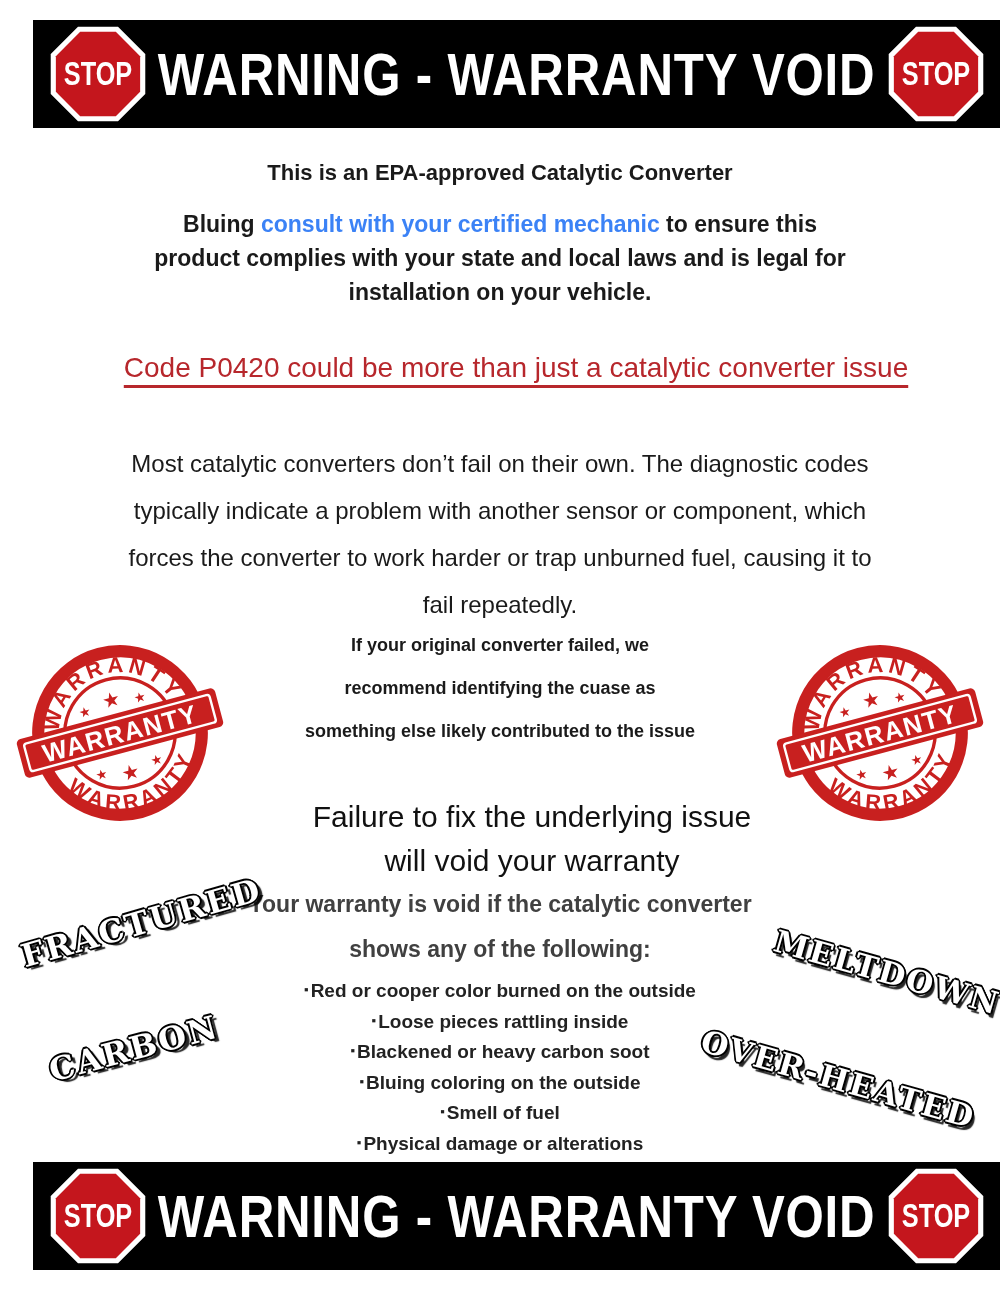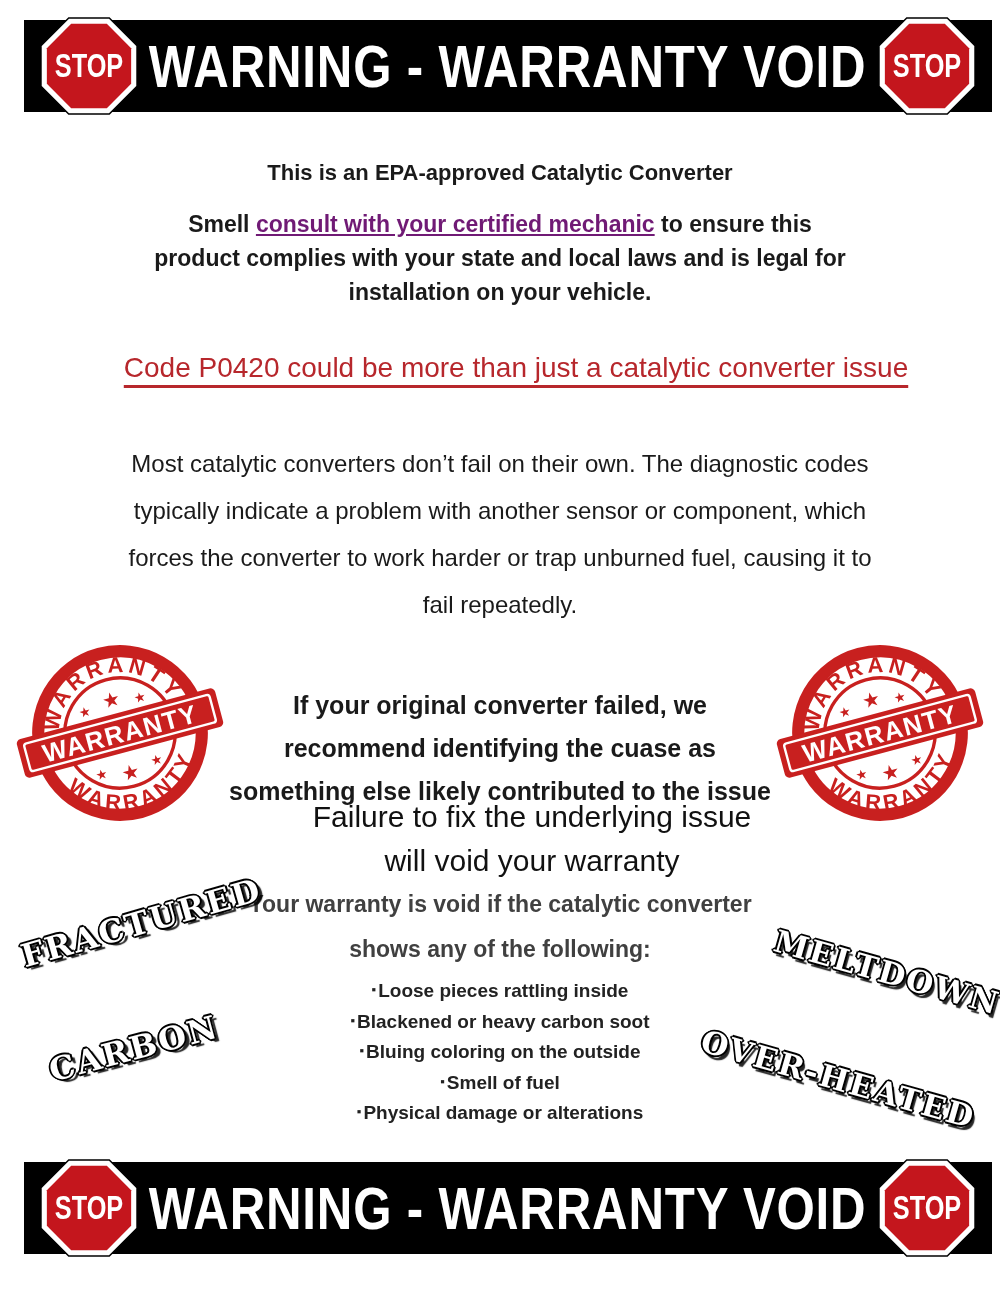--- a/index.html
+++ b/index.html
@@ -9,23 +9,23 @@
     height: 1300px;
     background: #ffffff;
     overflow: hidden;
     font-family: "Liberation Sans", sans-serif;
     color: #1a1a1a;
   }
 
   
   .banner {
     position: absolute;
-    left: 24px;
+    left: 33px;
     width: 968px;
-    height: 92px;
+    height: 108px;
     background: #000000;
     display: flex;
     align-items: center;
     justify-content: center;
   }
   .banner-top { top: 20px; }
   .banner-bottom { top: 1162px; }
   .banner-title {
     color: #ffffff;
     font-weight: bold;
@@ -50,36 +50,36 @@
     font-size: 34px;
     fill: #ffffff;
   }
 
   
   .centered { position: absolute; left: 0; width: 100%; text-align: center; }
 
   .epa-line { top: 160px; font-size: 22px; font-weight: bold; }
 
   .consult { top: 207px; font-size: 23px; font-weight: bold; line-height: 34px; }
-  .red-inline { color: #701a75; text-decoration: underline; }
+  .red-inline { color: #3b82f6; }
 
   .p0420 {
     top: 352px;
     font-size: 28px;
     font-weight: normal;
     color: #b7272c;
     text-decoration: underline;
     text-decoration-thickness: 2.5px;
     text-underline-offset: 8px;
     margin-left: 16px;
   }
 
   .diagnosis { top: 440px; font-size: 24px; font-weight: normal; line-height: 47px; }
 
-  .recommendation { top: 684px; font-size: 25px; font-weight: bold; line-height: 43px; }
+  .recommendation { top: 624px; font-size: 18px; font-weight: bold; line-height: 43px; }
 
   .failure { top: 795px; font-size: 30px; font-weight: normal; line-height: 44px; color: #111111; margin-left: 32px; }
 
   .void-heading { top: 882px; font-size: 23px; font-weight: bold; line-height: 45px; color: #404040; }
 
   .void-list { top: 975px; font-size: 19px; font-weight: bold; line-height: 29.5px; color: #222222; }
   .bullet { font-size: 13px; vertical-align: 3px; margin-right: 2px; }
 
   
   .stamp { position: absolute; width: 190px; height: 190px; overflow: visible; }
@@ -137,21 +137,21 @@
     <svg class="stop-sign stop-right" viewBox="0 0 100 100">
       <polygon points="29.3,1 70.7,1 99,29.3 99,70.7 70.7,99 29.3,99 1,70.7 1,29.3" fill="#ffffff" stroke="#000000" stroke-width="1.5"></polygon>
       <polygon points="31.8,7 68.2,7 93,31.8 93,68.2 68.2,93 31.8,93 7,68.2 7,31.8" fill="#c4161d"></polygon>
       <text class="stop-text" transform="translate(50 61) scale(0.76 1)" text-anchor="middle">STOP</text>
     </svg>
   </div>
 
   <div class="centered epa-line">This is an EPA-approved Catalytic Converter</div>
 
   <div class="centered consult">
-    <div><span>Smell </span><span class="red-inline">consult with your certified mechanic</span><span> to ensure this</span></div>
+    <div><span>Bluing </span><span class="red-inline">consult with your certified mechanic</span><span> to ensure this</span></div>
     <div>product complies with your state and local laws and is legal for</div>
     <div>installation on your vehicle.</div>
   </div>
 
   <div class="centered p0420">Code P0420 could be more than just a catalytic converter issue</div>
 
   <div class="centered diagnosis">
     <div>Most catalytic converters don’t fail on their own. The diagnostic codes</div>
     <div>typically indicate a problem with another sensor or component, which</div>
     <div>forces the converter to work harder or trap unburned fuel, causing it to</div>
@@ -208,20 +208,21 @@
     <div>Failure to fix the underlying issue</div>
     <div>will void your warranty</div>
   </div>
 
   <div class="centered void-heading">
     <div>Your warranty is void if the catalytic converter</div>
     <div>shows any of the following:</div>
   </div>
 
   <div class="centered void-list">
+    <div><span class="bullet">▪</span><span>Red or cooper color burned on the outside</span></div>
     <div><span class="bullet">▪</span><span>Loose pieces rattling inside</span></div>
     <div><span class="bullet">▪</span><span>Blackened or heavy carbon soot</span></div>
     <div><span class="bullet">▪</span><span>Bluing coloring on the outside</span></div>
     <div><span class="bullet">▪</span><span>Smell of fuel</span></div>
     <div><span class="bullet">▪</span><span>Physical damage or alterations</span></div>
   </div>
 
   <div class="decor decor-fractured">FRACTURED</div>
   <div class="decor decor-carbon">CARBON</div>
   <div class="decor decor-meltdown">MELTDOWN</div>

